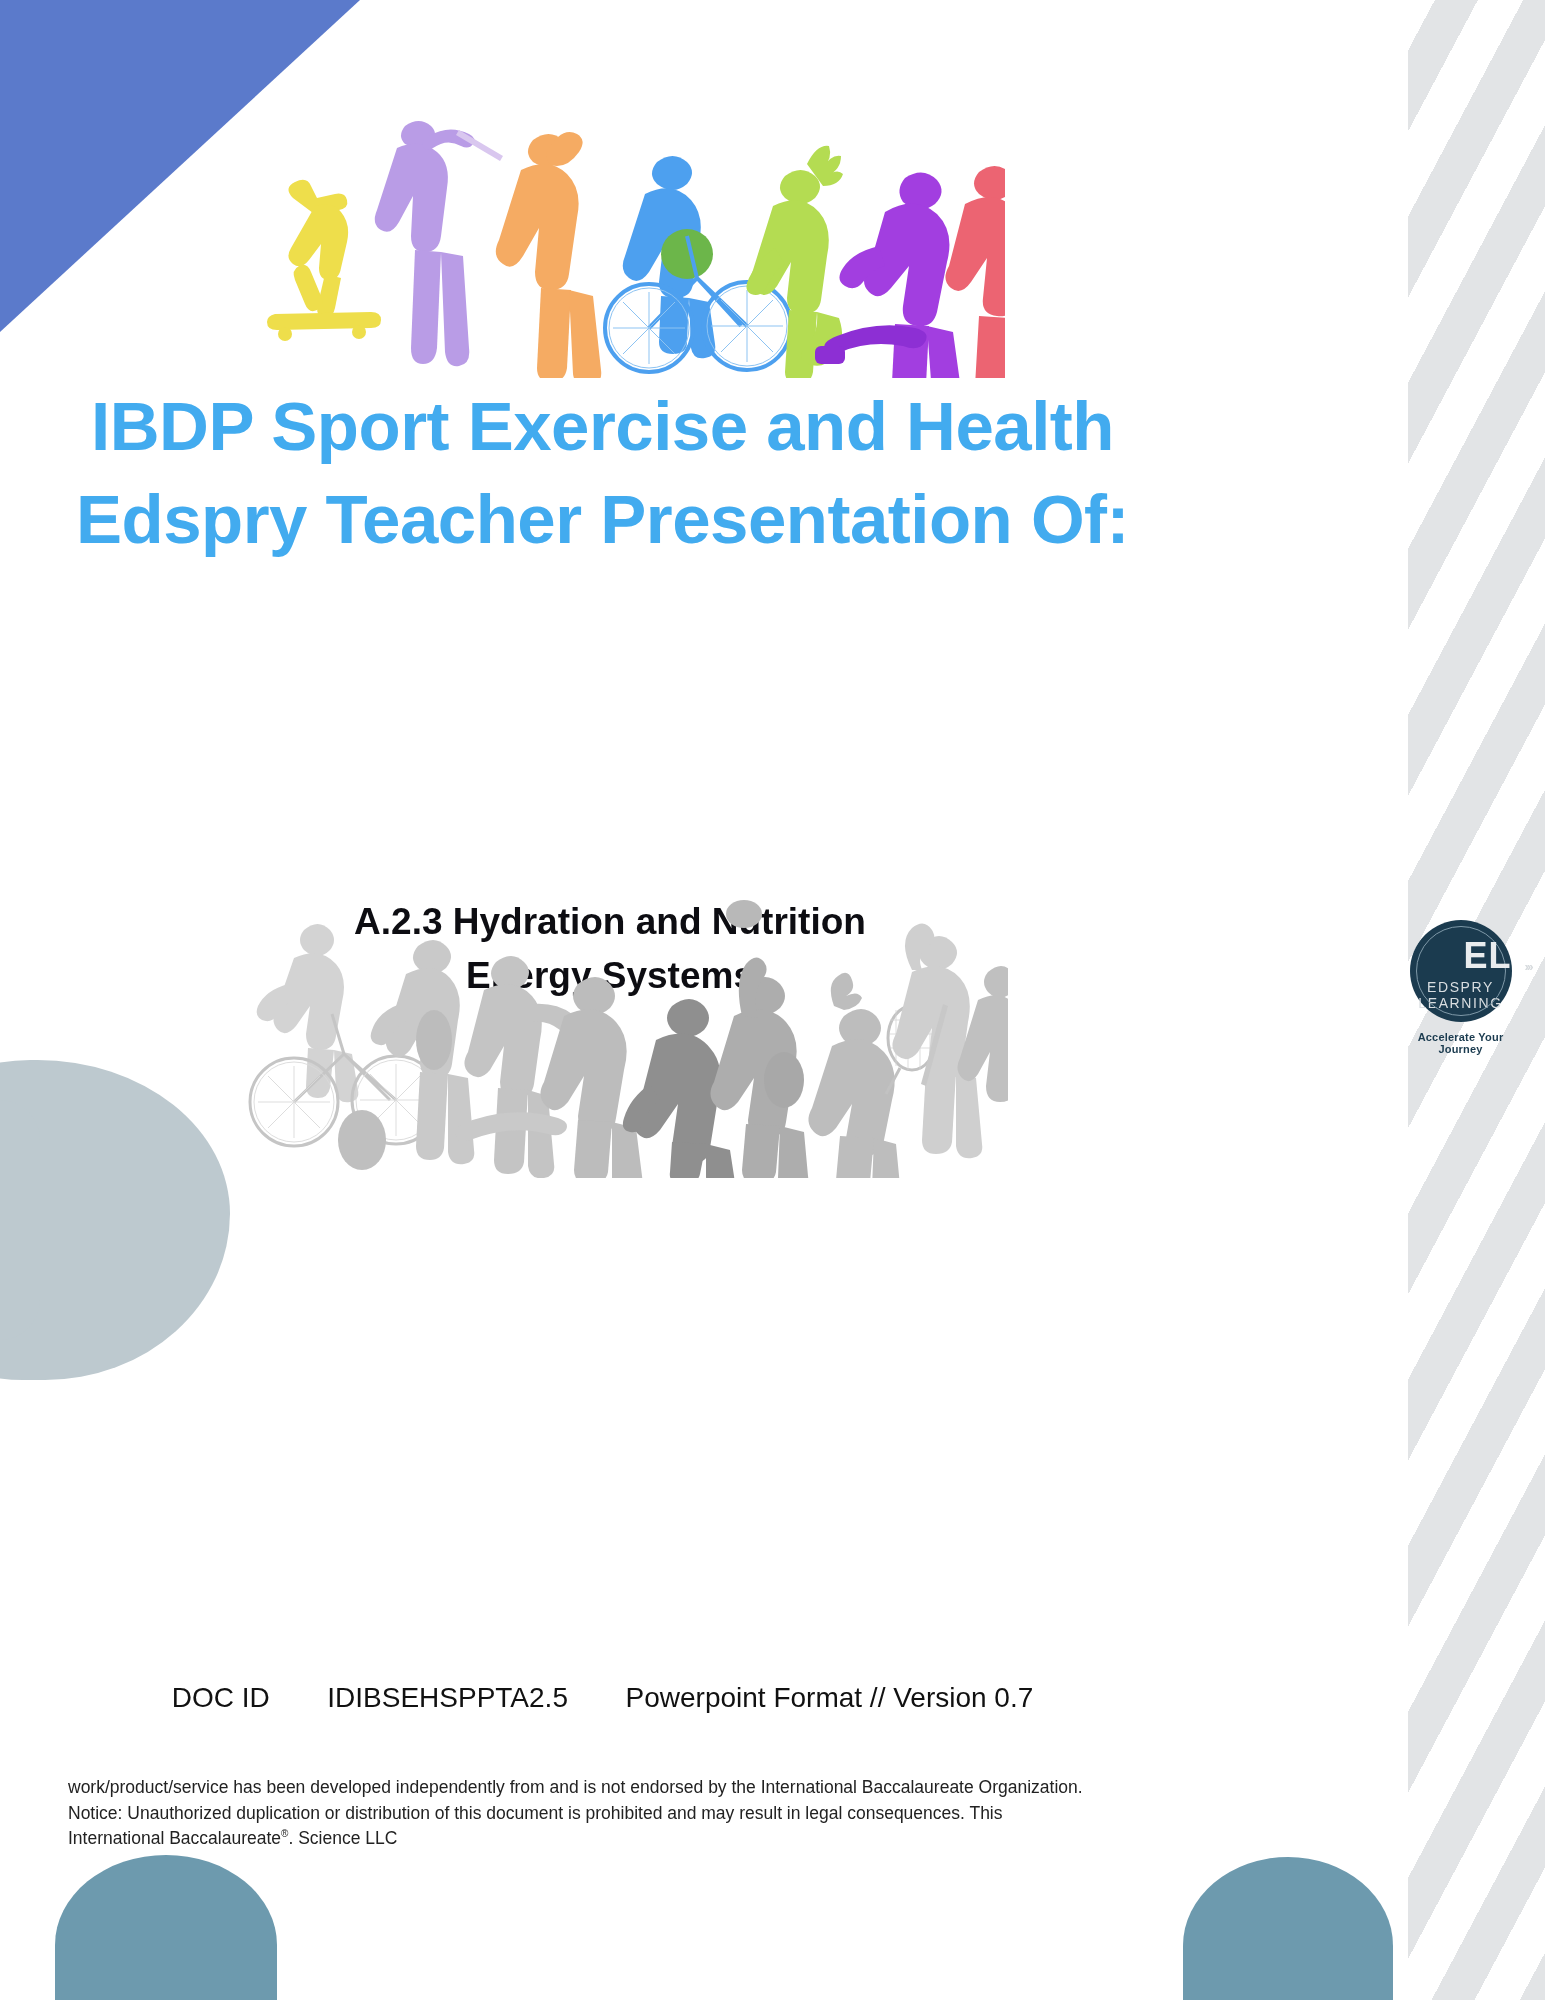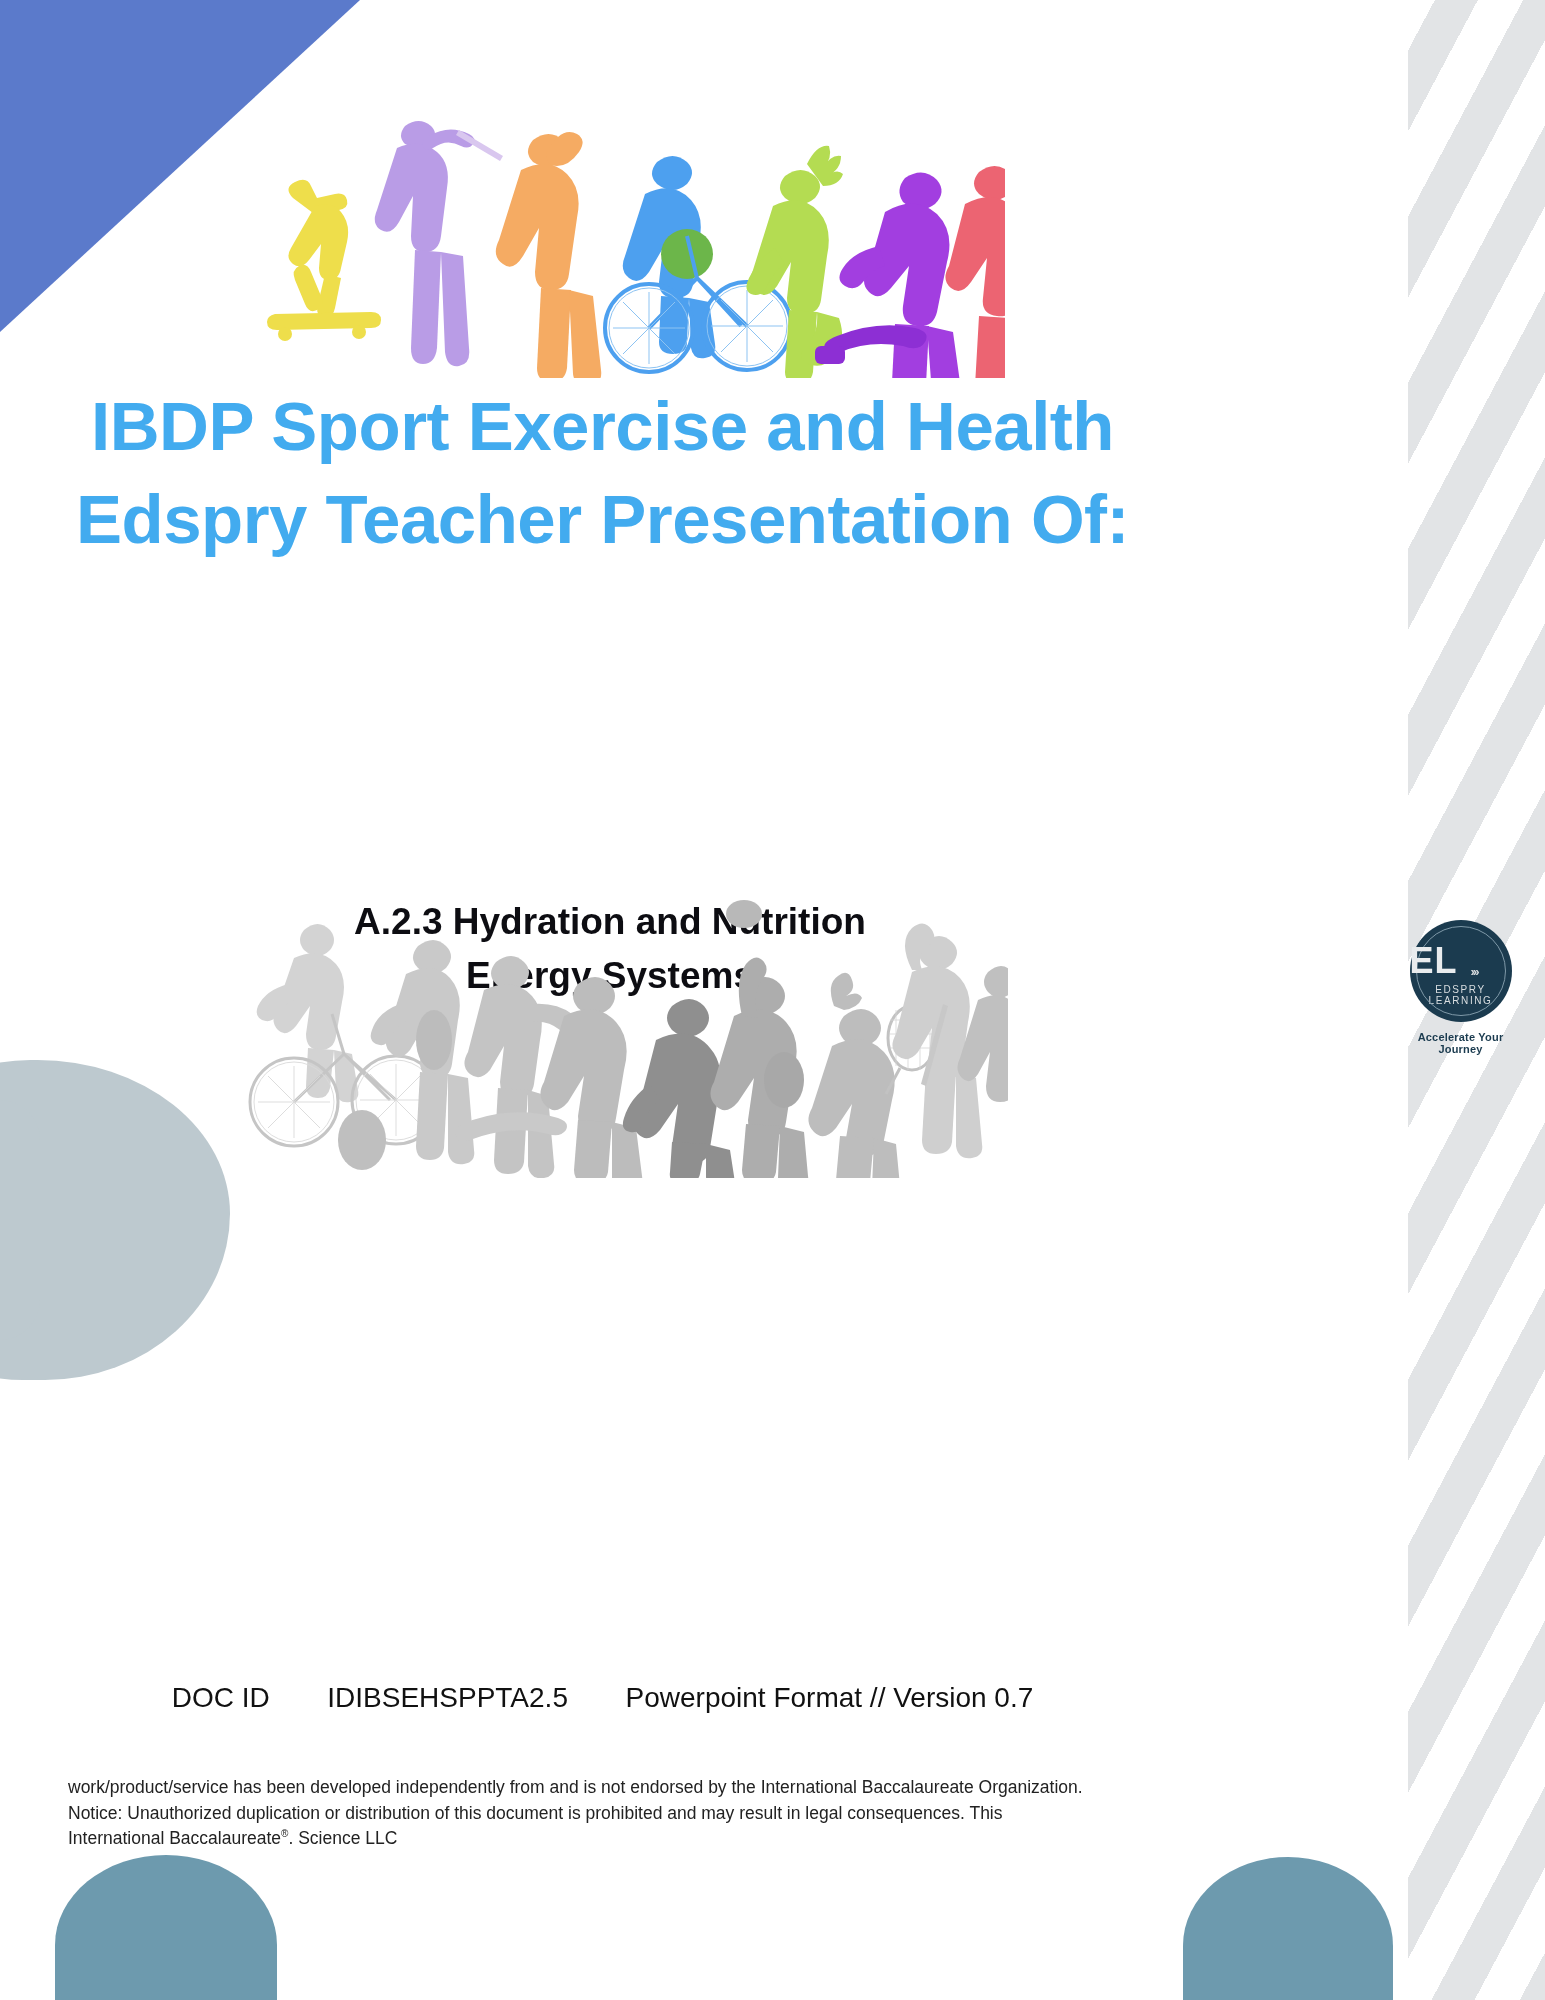--- a/index.html
+++ b/index.html
@@ -147,21 +147,21 @@
   }
   .logo-circle {
     width: 102px;
     height: 102px;
     margin: 0 auto;
     border-radius: 50%;
     background: #1b3b4f;
     position: relative;
     display: flex;
     flex-direction: column;
-    align-items: flex-start;
+    align-items: flex-end;
     justify-content: center;
   }
   .logo-circle .ring {
     position: absolute;
     left: 6px;
     top: 6px;
     right: 6px;
     bottom: 6px;
     border: 1px solid #7f99a8;
     border-radius: 50%;
@@ -178,21 +178,21 @@
   .logo-chev {
     position: absolute;
     right: -20px;
     bottom: 1px;
     color: #d6dadd;
     font-size: 13px;
     letter-spacing: -2px;
   }
   .logo-sub {
     color: #d9dee1;
-    font-size: 10px;
+    font-size: 14px;
     letter-spacing: 1.6px;
     margin-top: 5px;
   }
   .logo-tag {
     margin-top: 9px;
     color: #1b3b4f;
     font-size: 11px;
     font-weight: bold;
     letter-spacing: 0.2px;
   }

